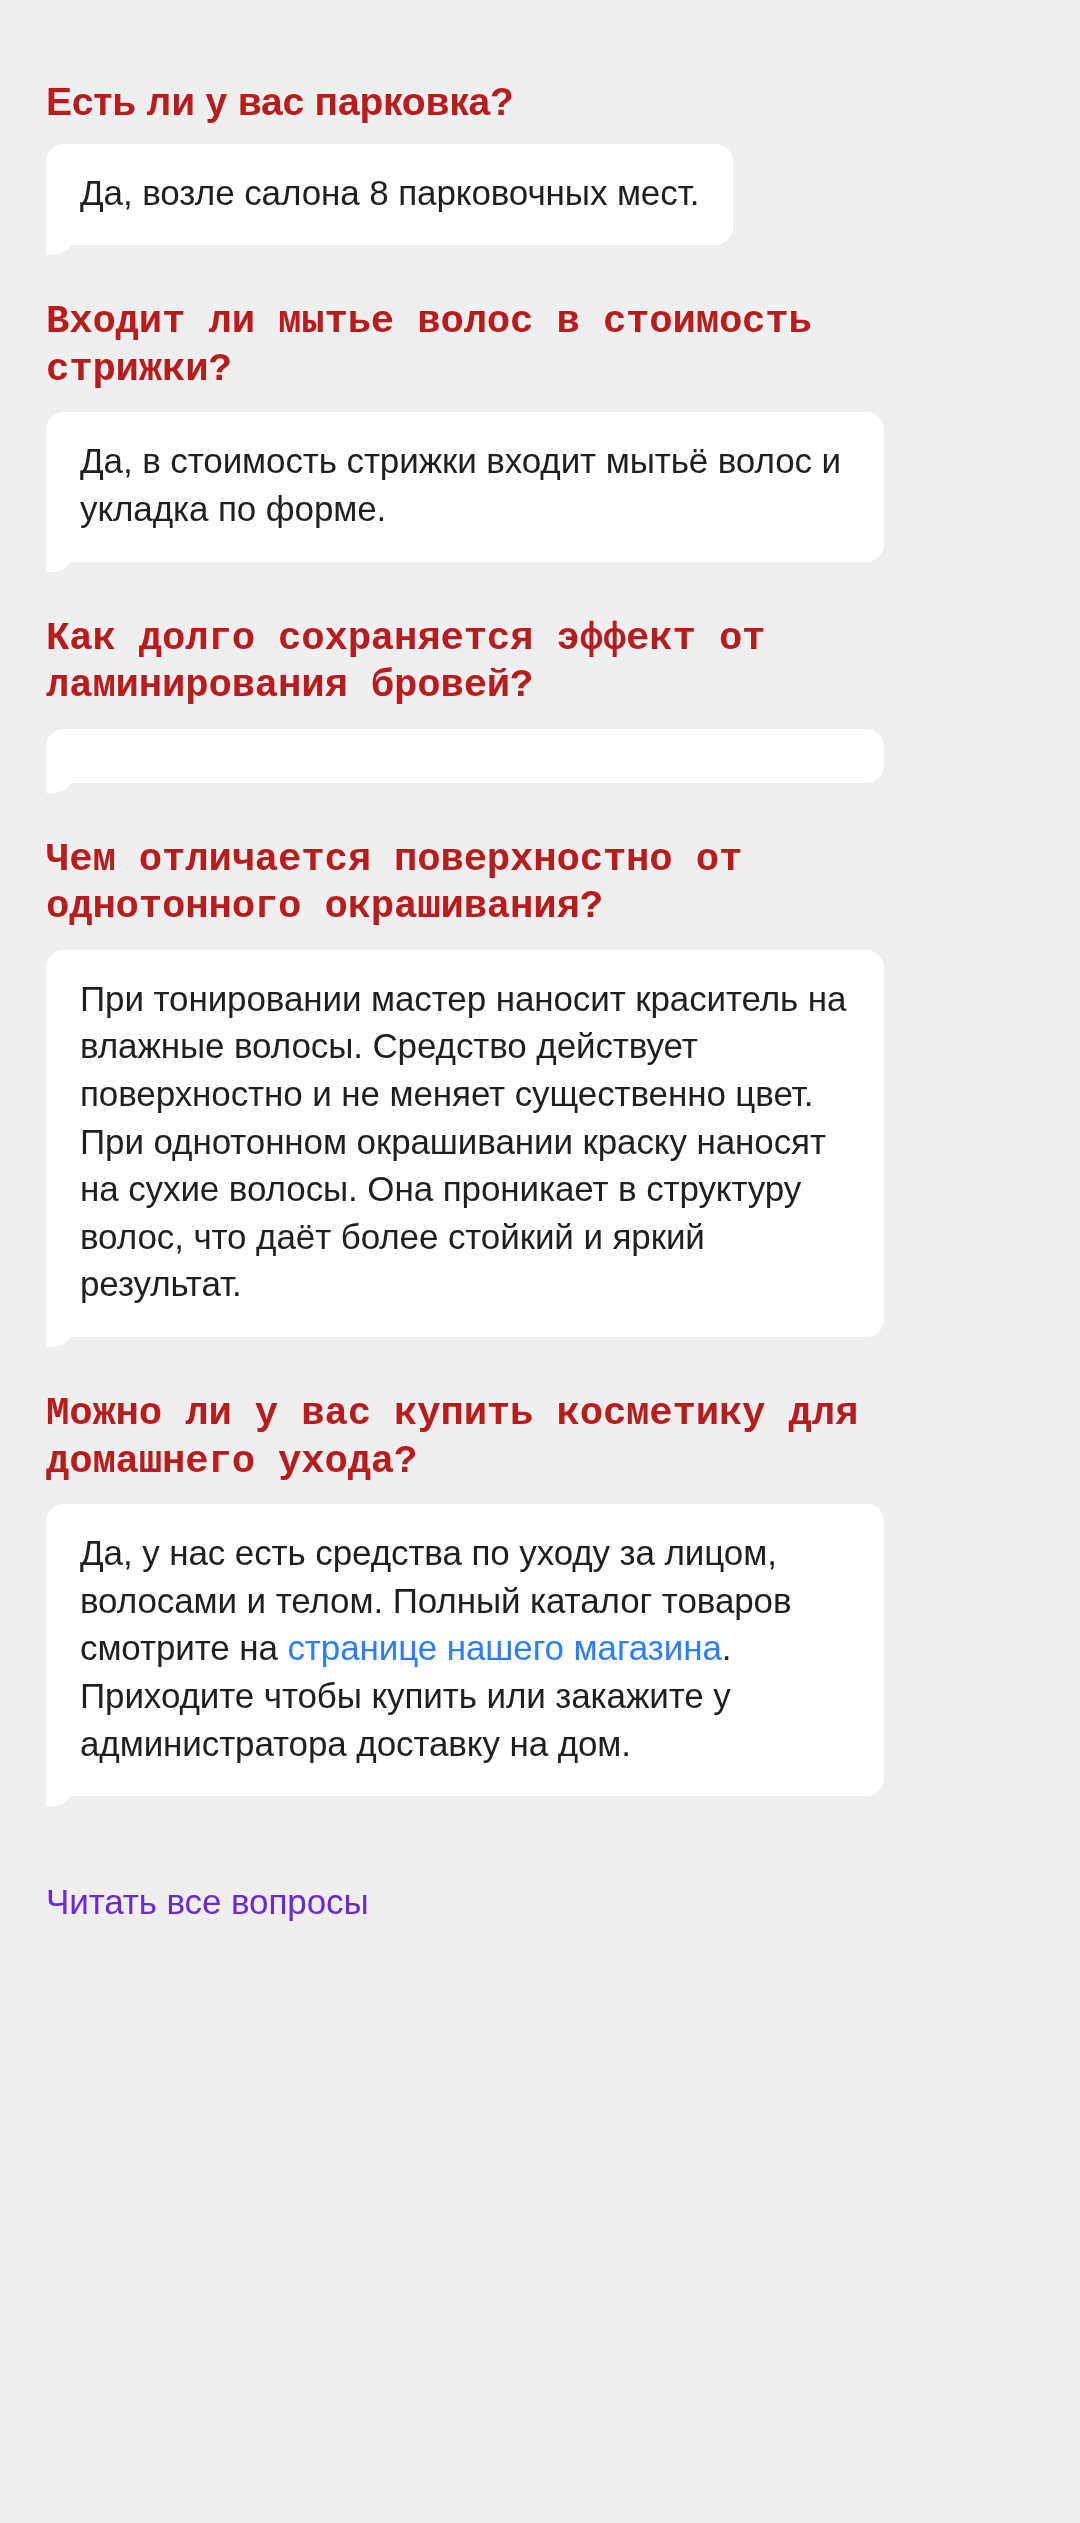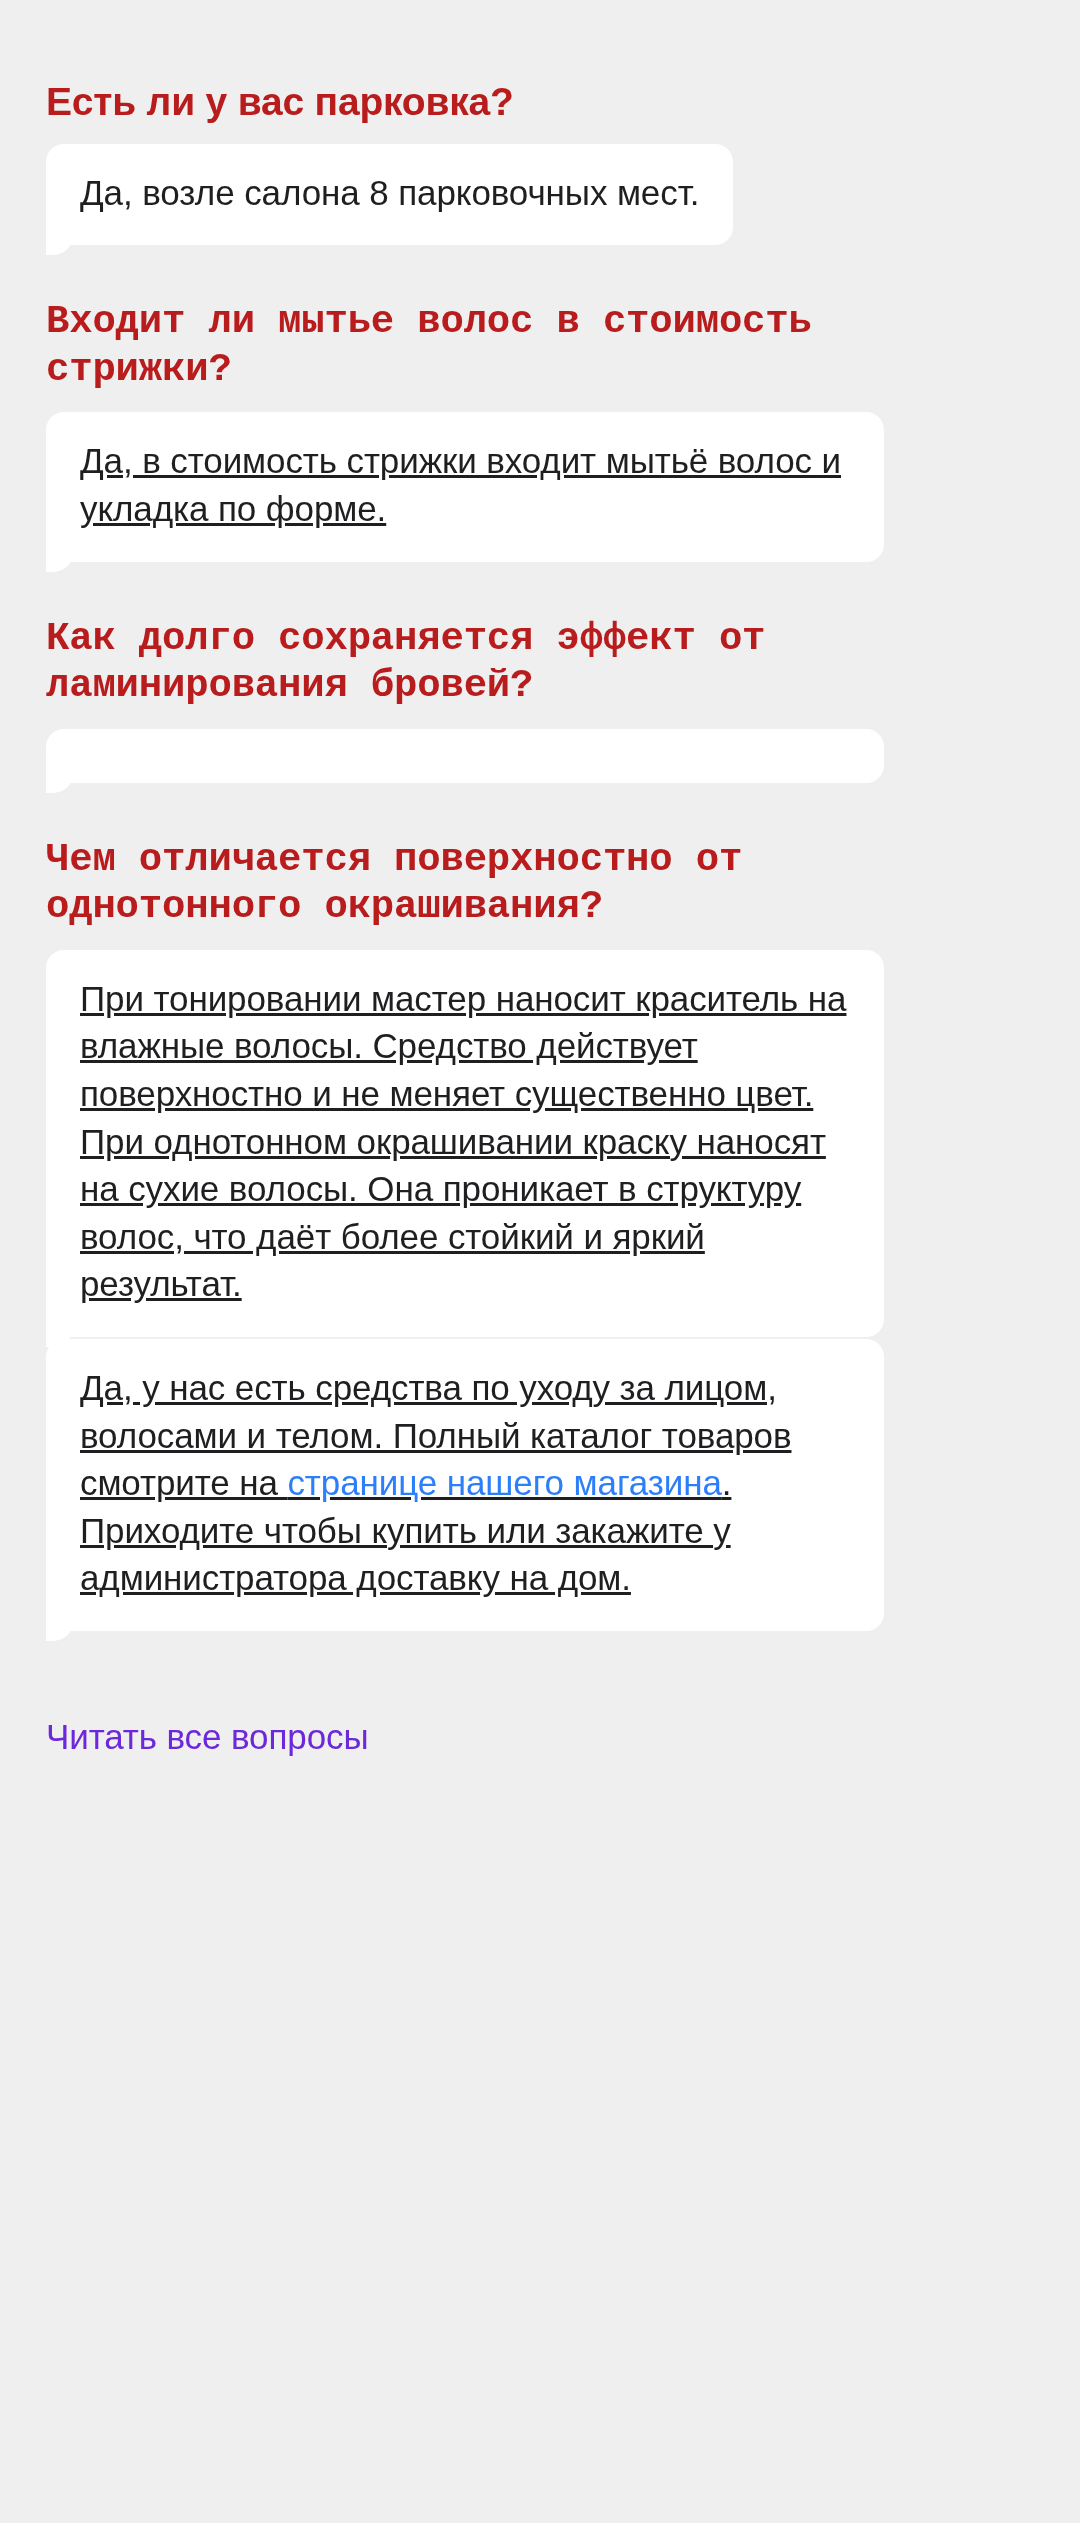--- a/index.html
+++ b/index.html
@@ -51,21 +51,20 @@
     border-bottom-left-radius: 6px;
     padding: 25px 34px 29px 34px;
     font-size: 35px;
     line-height: 1.36;
     color: #1f1f21;
     letter-spacing: -0.1px;
   }
   .bubble.wide {
     display: block;
     width: 838px;
-    text-decoration: underline;
   }
   .bubble-tail {
     position: absolute;
     left: 0;
     bottom: -14px;
     width: 26px;
     height: 18px;
     overflow: hidden;
   }
   .bubble-tail::before {
@@ -134,20 +133,21 @@
     <h2 class="faq-question">Чем отличается поверхностно от однотонного окрашивания?</h2>
     <div class="bubble-wrap">
       <div class="bubble wide">
         <p>При тонировании мастер наносит краситель на влажные волосы. Средство действует поверхностно и не меняет существенно цвет. При однотонном окрашивании краску наносят на сухие волосы. Она проникает в структуру волос, что даёт более стойкий и яркий результат.</p>
         <span class="bubble-tail"></span>
       </div>
     </div>
   </div>
 
   <div class="faq-item">
+    <h2 class="faq-question">Можно ли у вас купить косметику для домашнего ухода?</h2>
     <div class="bubble-wrap">
       <div class="bubble wide">
         <p><span>Да, у нас есть средства по уходу за лицом, волосами и телом. Полный каталог товаров смотрите на </span><a class="link" href="#">странице нашего магазина</a><span>. Приходите чтобы купить или закажите у администратора доставку на дом.</span></p>
         <span class="bubble-tail"></span>
       </div>
     </div>
   </div>
 
   <div class="footer-link-row">
     <a class="footer-link" href="#">Читать все вопросы</a>

